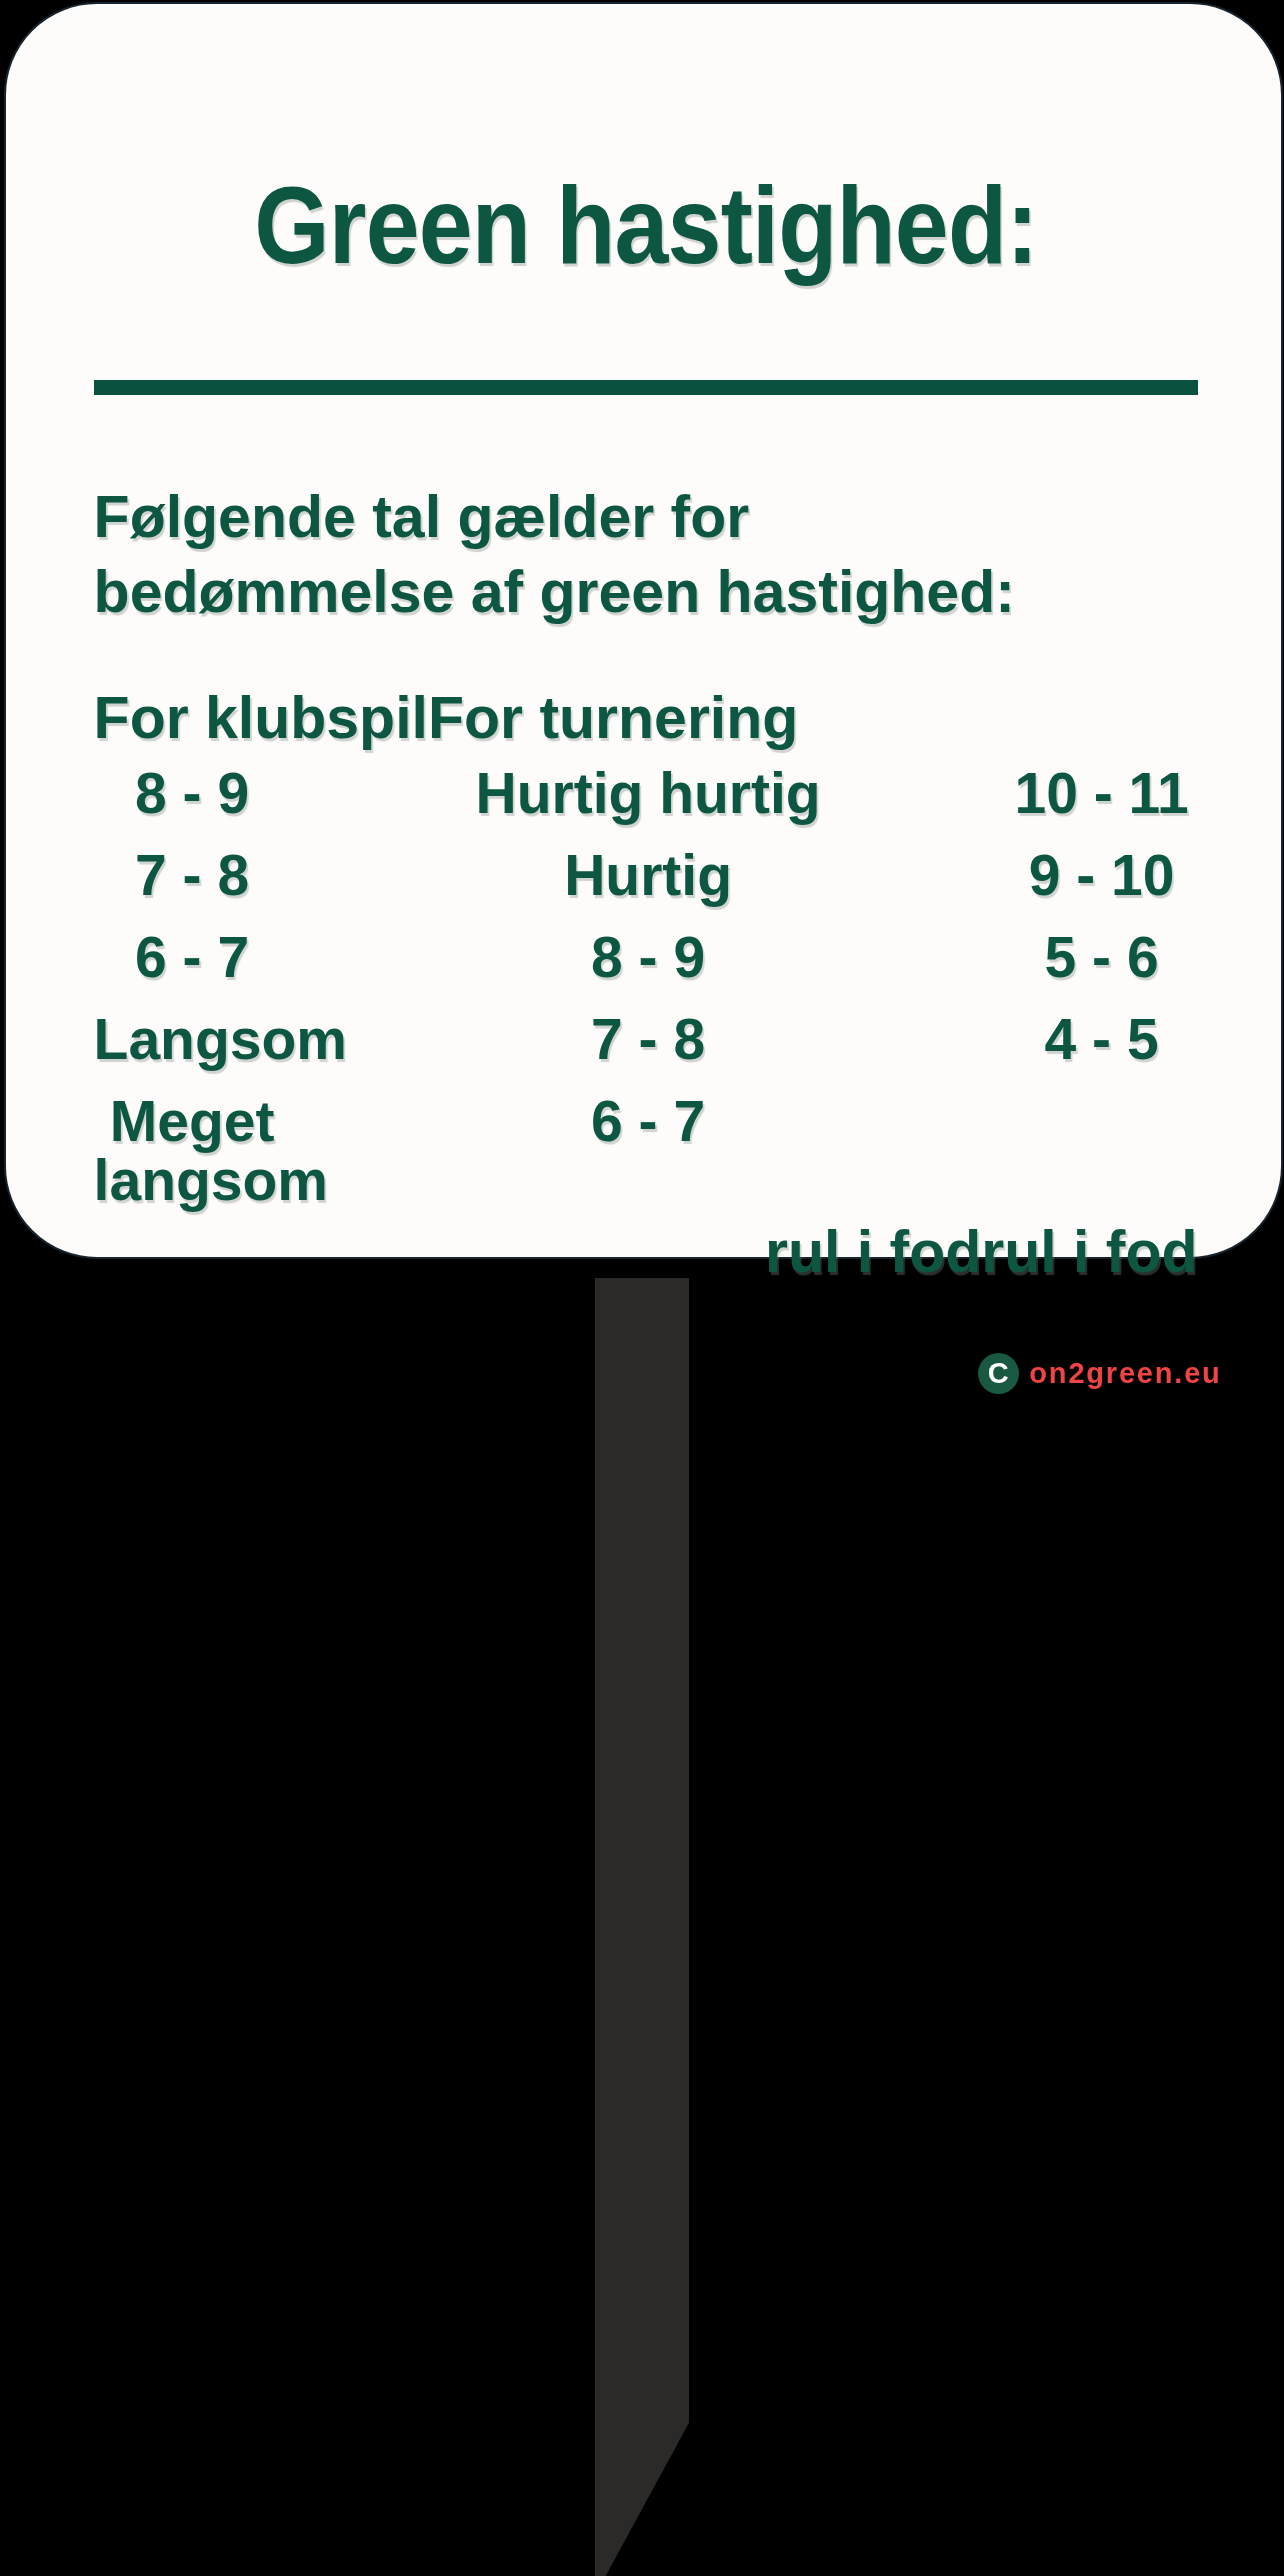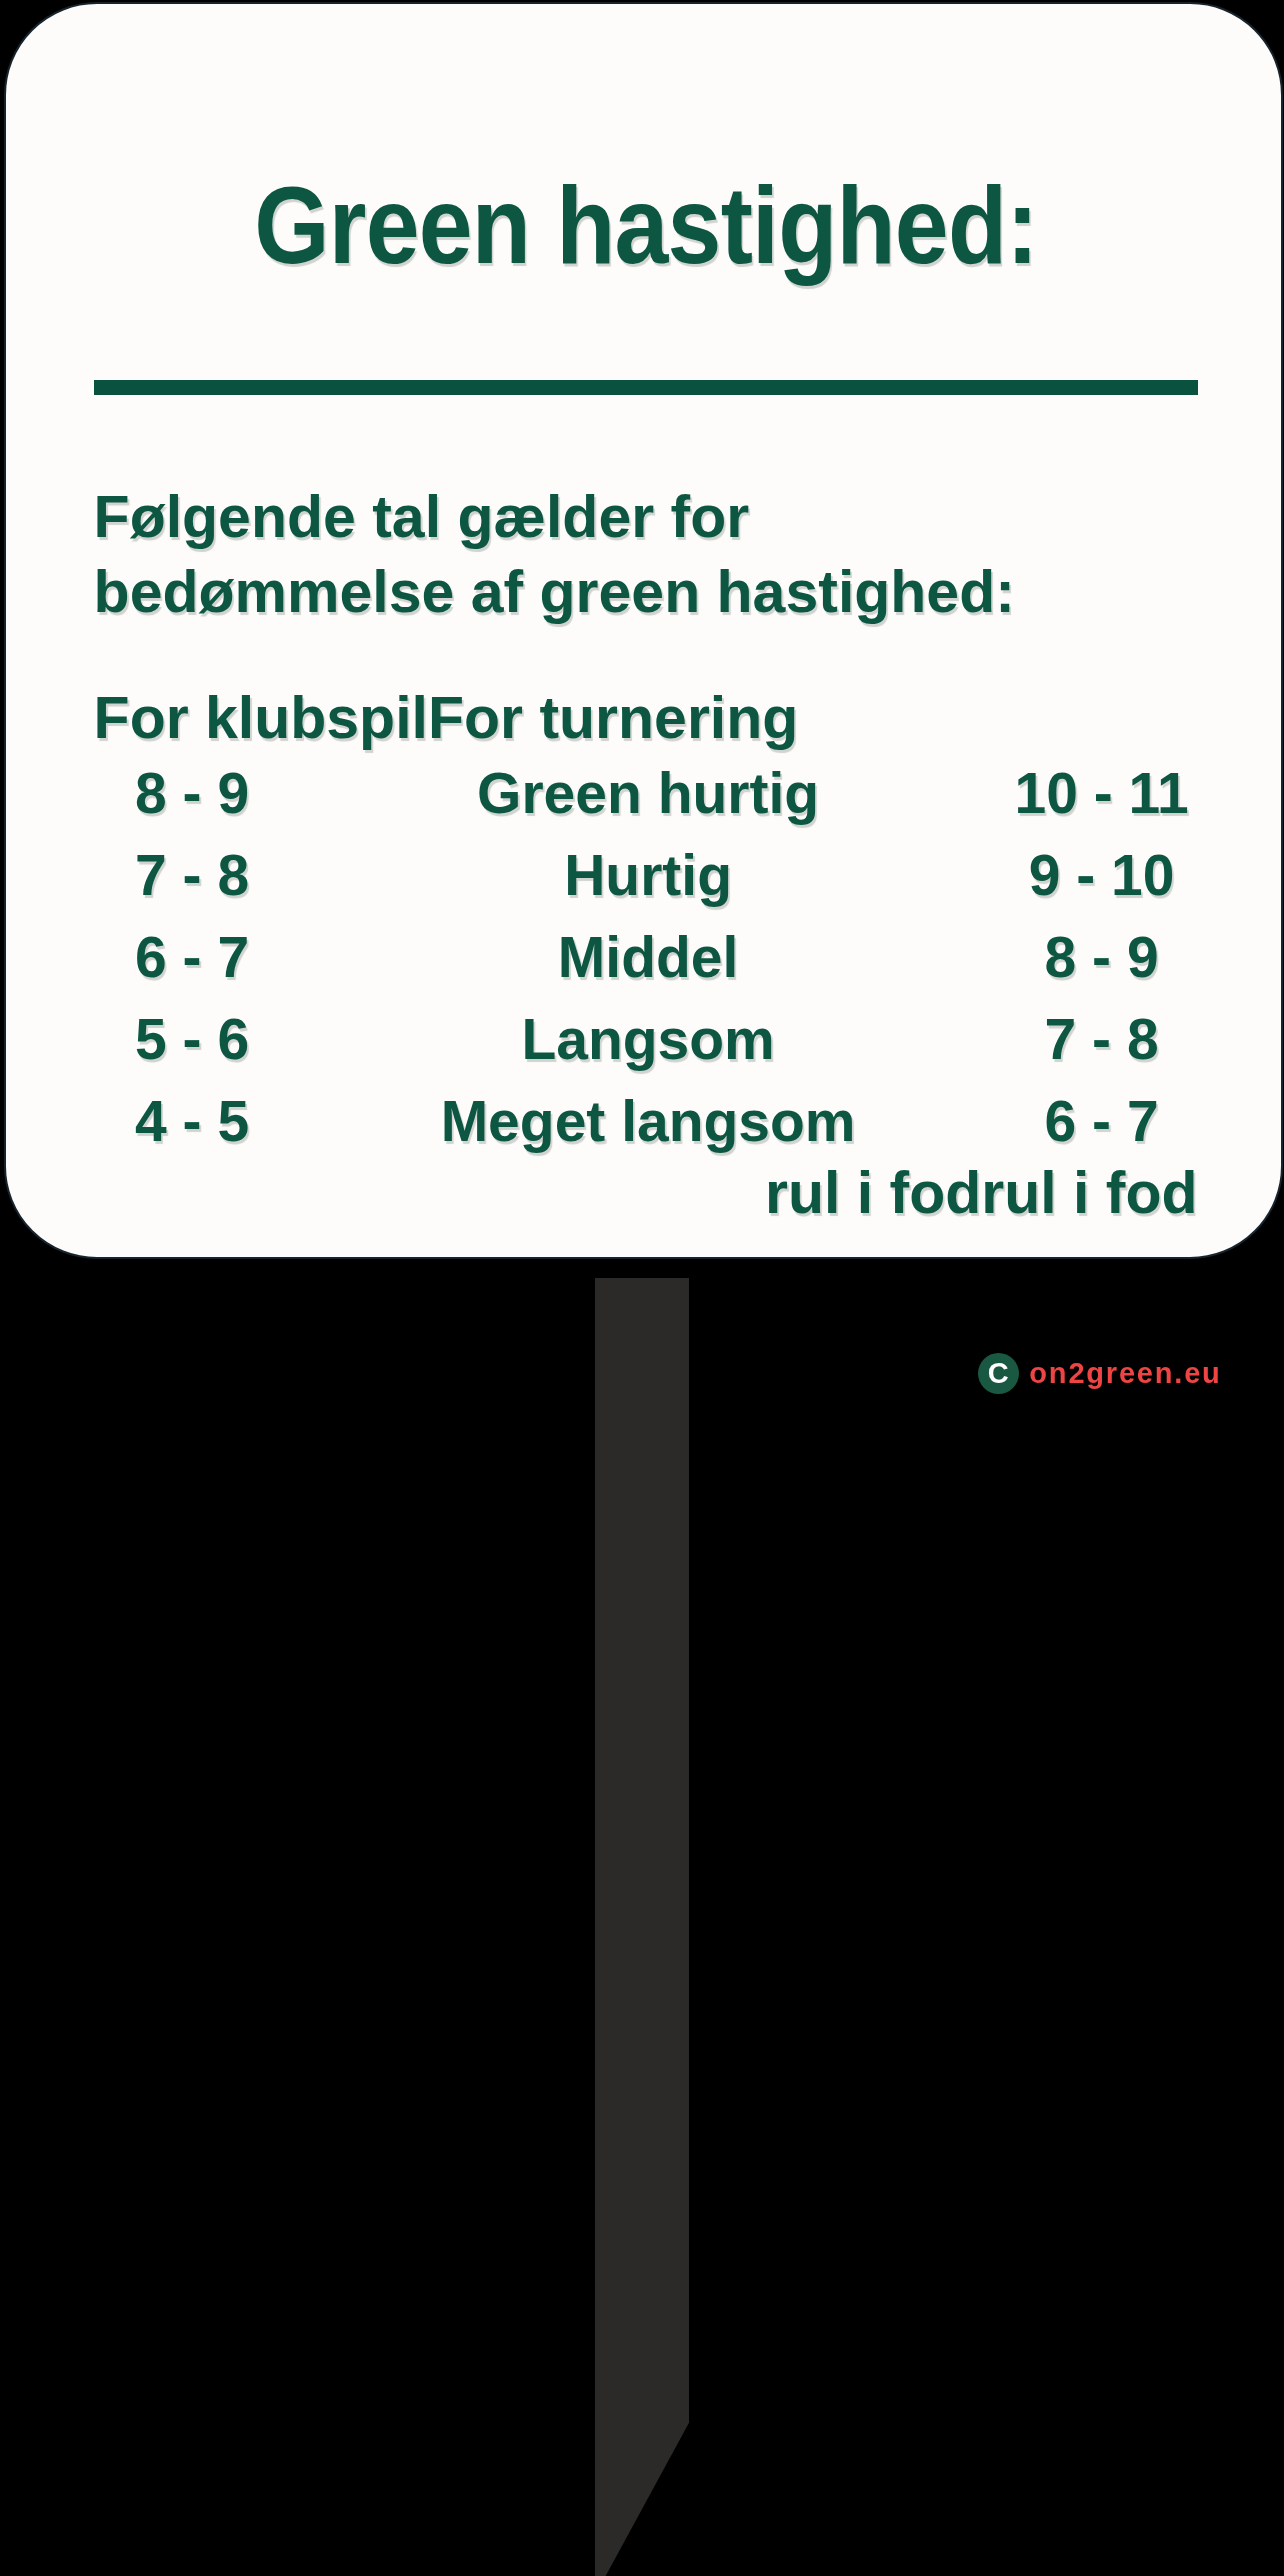--- a/index.html
+++ b/index.html
@@ -131,29 +131,28 @@
         <div>bedømmelse af green hastighed:</div>
       </div>
 
       <div class="cols-header green-text">
         <span>For klubspil</span>
         <span>For turnering</span>
       </div>
 
       <div class="speed-table green-text">
         <div class="cell">8 - 9</div>
-        <div class="cell">Green hurtig</div>
+        <div class="cell">Hurtig hurtig</div>
         <div class="cell">10 - 11</div>
 
         <div class="cell">7 - 8</div>
         <div class="cell">Hurtig</div>
         <div class="cell">9 - 10</div>
 
         <div class="cell">6 - 7</div>
-        <div class="cell">Middel</div>
         <div class="cell">8 - 9</div>
 
         <div class="cell">5 - 6</div>
         <div class="cell">Langsom</div>
         <div class="cell">7 - 8</div>
 
         <div class="cell">4 - 5</div>
         <div class="cell">Meget langsom</div>
         <div class="cell">6 - 7</div>
       </div>

